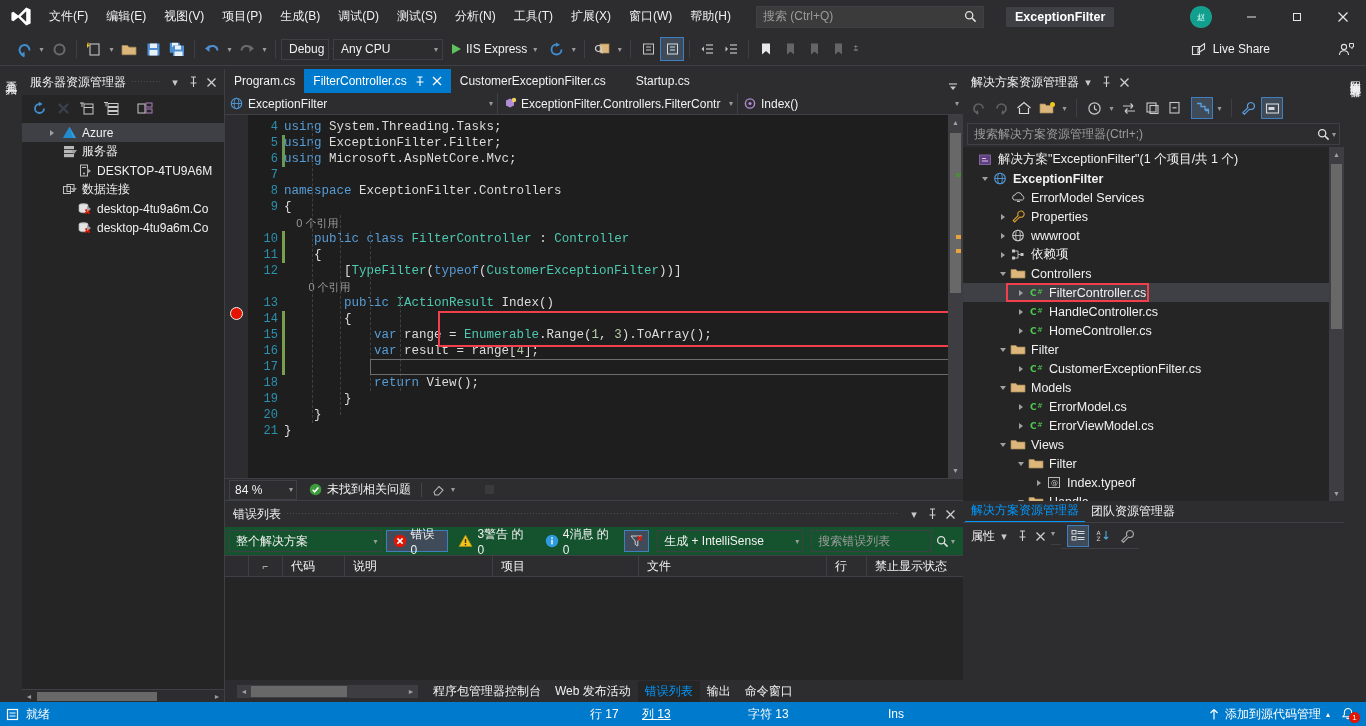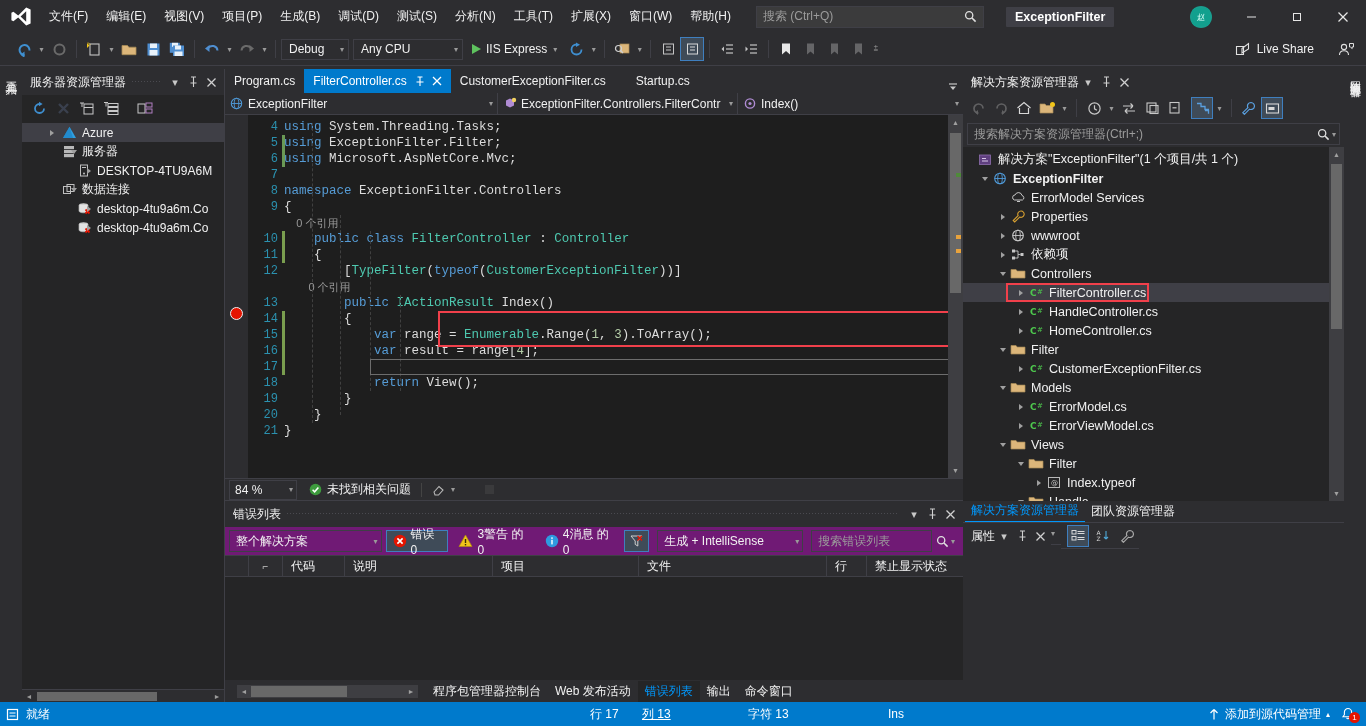--- a/index.html
+++ b/index.html
@@ -49,21 +49,21 @@
   .tb-btn { width: 24px; height: 24px; display:flex; align-items:center; justify-content:center; }
   .tb-arrow { width: 11px; height: 24px; display:flex; align-items:center; justify-content:center; color: #9a9a9a; font-size: 8px; }
   .tb-sep { width: 1px; height: 18px; background: #3f3f46; margin: 0 5px; }
   .tb-combo {
     height: 21px; background: #2d2d30; border: 1px solid #3f3f46; color: #f1f1f1;
     display:flex; align-items:center; padding: 0 4px 0 7px; font-size: 12px;
   }
   .tb-combo .cb-arrow { margin-left: auto; padding-left: 8px; color: #9a9a9a; font-size: 8px; }
   .run-btn { display:flex; align-items:center; height: 22px; padding: 0 3px; color:#f1f1f1; font-size:12px; }
   .tri-right { width:0;height:0;border-left:9px solid #5ec25e;border-top:5px solid transparent;border-bottom:5px solid transparent;margin-right:5px;}
-  .toolbar-right { margin-left:auto; display:flex; align-items:center; padding-right: 8px; }
+  .toolbar-right { margin-left:auto; display:flex; align-items:center; padding-right: 8px; gap: 44px; }
   .liveshare { display:flex; align-items:center; gap:6px; font-size:12px; color:#f1f1f1; padding: 3px 6px; }
   .tb-boxed { border: 1px solid #3f7fbf; background: #3f4b58; }
 
   
   .body-row { flex: 1; display: flex; min-height: 0; background: #2d2d30; }
   .vtabstrip {
     width: 22px; background: #2d2d30; color: #f1f1f1; flex:none;
     display:flex; align-items:flex-start; justify-content:center; padding-top: 6px;
   }
   .vtext { writing-mode: vertical-rl; font-size: 12px; letter-spacing: 1px; color: #f1f1f1; }
@@ -138,21 +138,21 @@
   .ed-status {
     height: 22px; background:#2d2d30; display:flex; align-items:center; flex:none;
     border-top:1px solid #3f3f46; font-size:12px; color:#f1f1f1;
   }
   .zoomcombo { width: 68px; height:20px; margin-left:4px; display:flex; align-items:center;
                padding:0 3px 0 5px; border:1px solid #3f3f46; }
   .zoomcombo .zc-arrow { margin-left:auto; color:#9a9a9a; font-size:8px;}
   .ed-status .sep { width:1px; height:14px; background:#444; margin:0 10px; }
 
   
-  .errpanel { height: 202px; background:#701a75; display:flex; flex-direction:column; flex:none; border-top:1px solid #3f3f46;}
+  .errpanel { height: 202px; background:#14532d; display:flex; flex-direction:column; flex:none; border-top:1px solid #3f3f46;}
   .err-toolbar { height: 28px; display:flex; align-items:center; padding-left:4px; gap:4px; flex:none;}
   .err-combo { height:22px; border:1px solid #3f3f46; display:flex; align-items:center; padding:0 3px 0 6px; font-size:12px;}
   .err-combo .ec-arrow{ margin-left:auto; padding-left:6px; color:#9a9a9a; font-size:8px;}
   .sevbtn { height:22px; display:flex; align-items:center; gap:4px; padding:0 6px; font-size:12px; }
   .sevbtn.active { border:1px solid #3f7fbf; background:#3f4b58; }
   .err-search { height:22px; border:1px solid #3f3f46; display:flex; align-items:center; padding:0 4px 0 6px;
                 color:#9b9b9b; font-size:12px; width:128px; }
   .err-cols { height:22px; background:#2d2d30; display:flex; align-items:center; font-size:12px;
               color:#f1f1f1; border-top:1px solid #3f3f46; border-bottom:1px solid #3f3f46; flex:none;}
   .ecol { padding-left:8px; border-right:1px solid #3f3f46; height:22px; display:flex;align-items:center; white-space:nowrap;}
@@ -309,21 +309,21 @@
     </div>
     <div class="tb-arrow">▾</div>
     <div class="tb-btn">
       <svg width="16" height="14" viewBox="0 0 16 14">
           <path d="M12 6C9 2.5 3 3.5 2.5 8.5" fill="none" stroke="#6a6a6a" stroke-width="2"></path>
           <path d="M15 6.5 10.5 3 10.5 10Z" fill="#6a6a6a"></path>
         </svg>
     </div>
     <div class="tb-arrow">▾</div>
     <div class="tb-sep"></div>
-    <div class="tb-combo" style="width:68px;">
+    <div class="tb-combo" style="width:48px;">
       <span>Debug</span>
       <span class="cb-arrow">▾</span>
     </div>
     <div class="tb-combo" style="width:110px; margin-left:4px;">
       <span>Any CPU</span>
       <span class="cb-arrow">▾</span>
     </div>
     <div class="run-btn" style="margin-left:6px;">
       <span class="tri-right"></span>
       <span>IIS Express</span>

